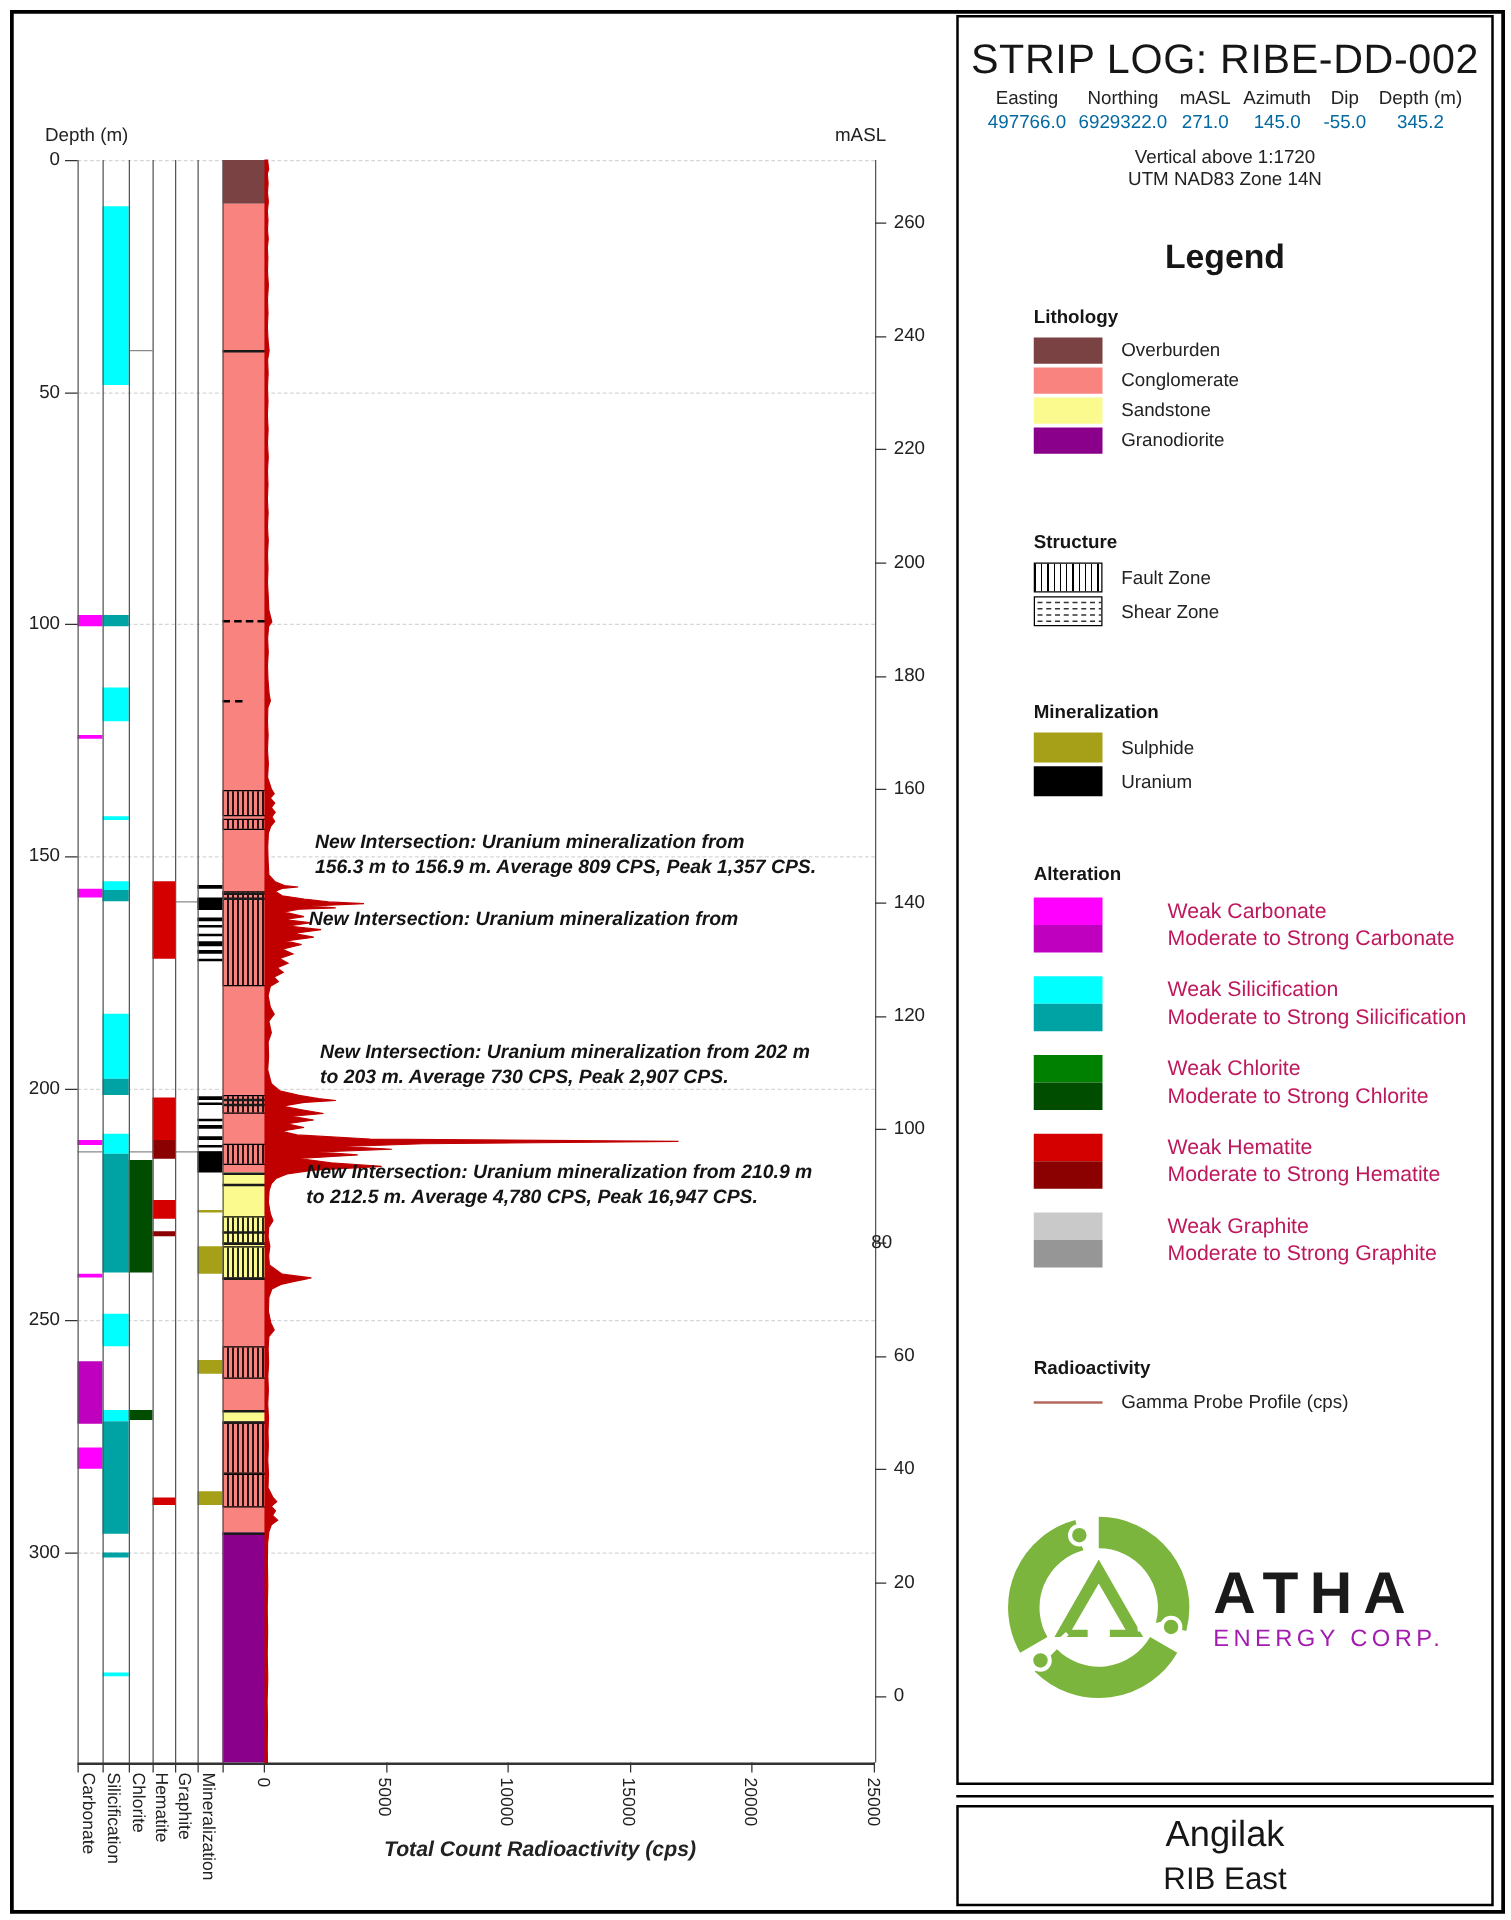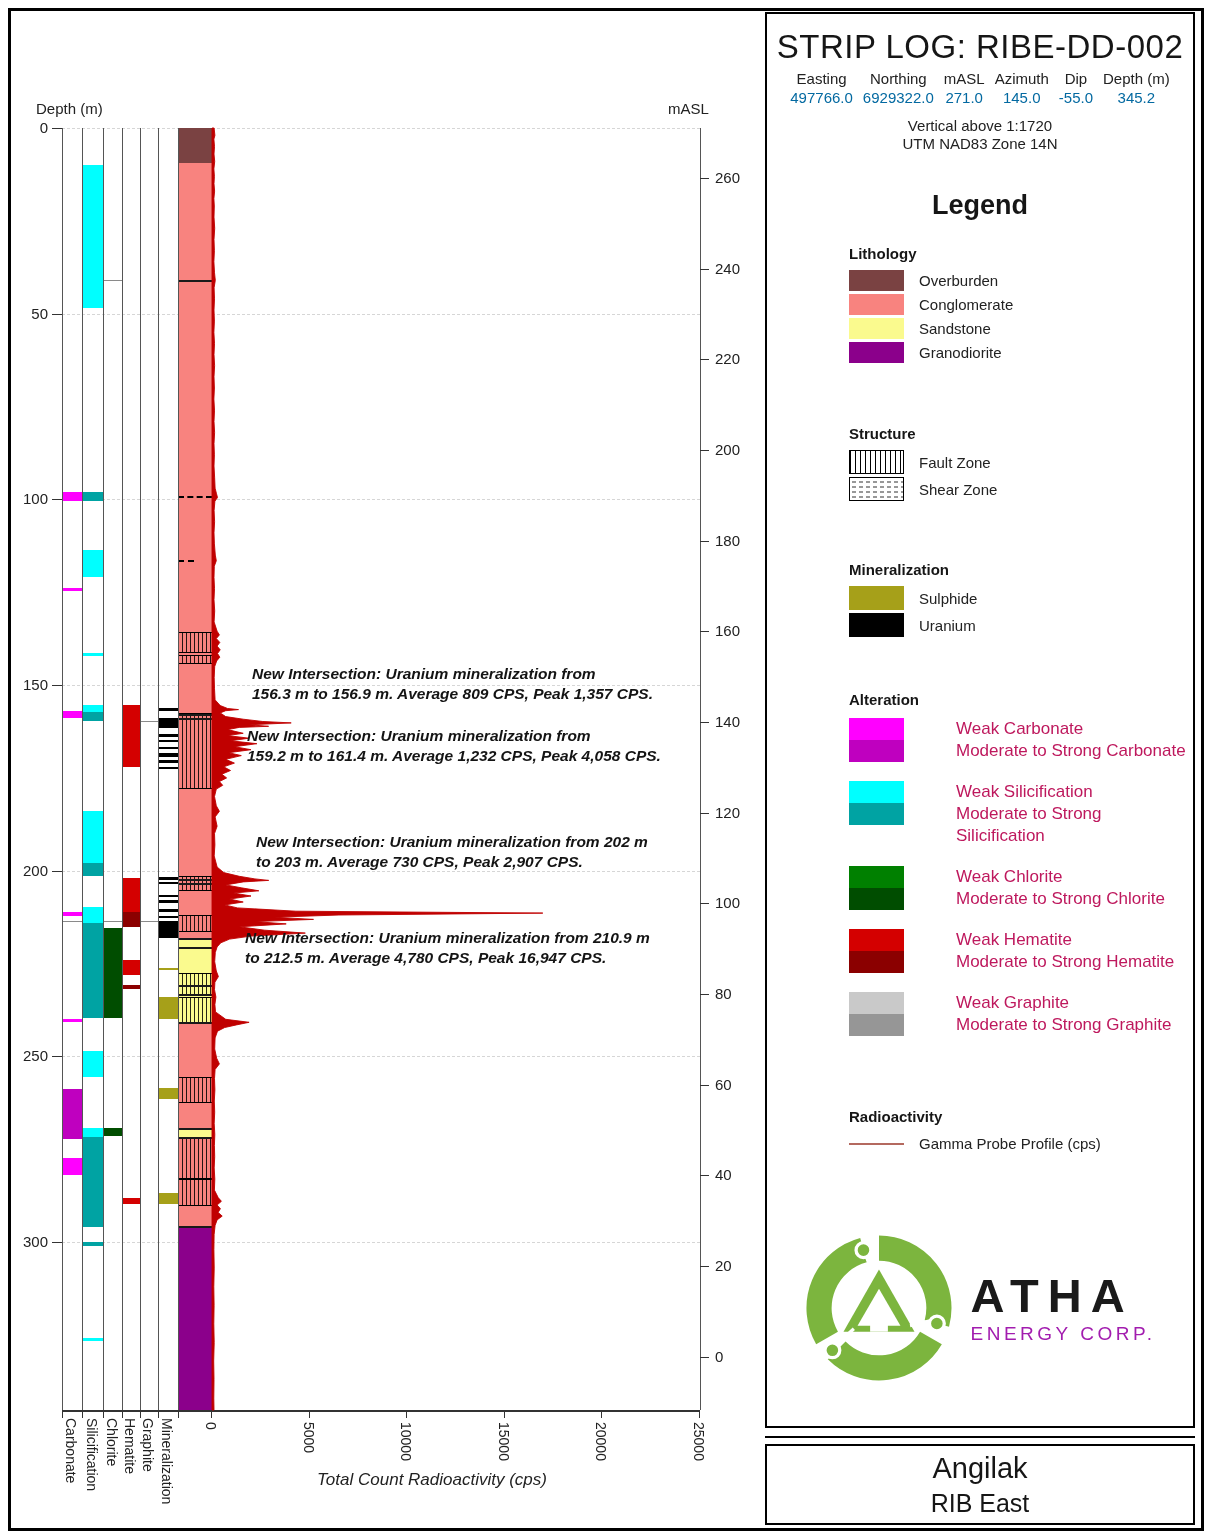--- a/index.html
+++ b/index.html
@@ -30,21 +30,21 @@
   
   #right-panel{position:absolute;left:765px;top:12px;width:430px;height:1416px;
      border:2px solid #000;box-sizing:border-box;background:#fff;}
   #rp-title{margin-top:14px;text-align:center;font-size:33px;letter-spacing:.5px;color:#161616;}
   #rp-meta{margin-top:4px;display:flex;justify-content:center;}
   .meta-cell{text-align:center;font-size:15px;line-height:1.25;padding:0 5px;}
   .meta-label{color:#222;}
   .meta-value{color:#0369a1;}
   #rp-notes{margin-top:9px;text-align:center;font-size:15px;line-height:1.25;color:#222;}
   #legend-title{margin-top:36px;text-align:center;font-size:27px;font-weight:bold;color:#161616;}
-  #legend-sections{padding-left:82px;}
+  #legend-sections{padding-left:60px;}
   .lg-heading{font-size:15px;font-weight:bold;color:#161616;}
   .lg-row{display:flex;align-items:center;margin-bottom:3px;}
   .lg-swatch{width:55px;height:21px;flex:0 0 55px;}
   .lg-label{margin-left:15px;font-size:15px;color:#222;}
   .sw-fault{background:#fff;border:1px solid #000;box-sizing:border-box;
      background-image:repeating-linear-gradient(90deg,#000 0 1px,transparent 1px 5px);}
   .pair-row{display:flex;align-items:stretch;margin-bottom:19px;}
   .pair-swatch{width:55px;flex:0 0 55px;display:flex;flex-direction:column;}
   .pair-swatch div{height:22px;}
   .pair-labels{margin-left:15px;display:flex;flex-direction:column;justify-content:space-around;}
@@ -202,21 +202,21 @@
         <div class="ticklab" style="left: 715px; top: 531.567px;">180</div>
         <div class="tick" style="left: 700px; top: 631.241px; width: 9px; height: 1px;"></div>
         <div class="ticklab" style="left: 715px; top: 622.241px;">160</div>
         <div class="tick" style="left: 700px; top: 721.915px; width: 9px; height: 1px;"></div>
         <div class="ticklab" style="left: 715px; top: 712.915px;">140</div>
         <div class="tick" style="left: 700px; top: 812.589px; width: 9px; height: 1px;"></div>
         <div class="ticklab" style="left: 715px; top: 803.589px;">120</div>
         <div class="tick" style="left: 700px; top: 903.263px; width: 9px; height: 1px;"></div>
         <div class="ticklab" style="left: 715px; top: 894.263px;">100</div>
         <div class="tick" style="left: 700px; top: 993.937px; width: 9px; height: 1px;"></div>
-        <div class="ticklab" style="left: 715px; top: 984.937px;">80</div>
+        <div class="ticklab" style="left: 697px; top: 984.937px;">80</div>
         <div class="tick" style="left: 700px; top: 1084.61px; width: 9px; height: 1px;"></div>
         <div class="ticklab" style="left: 715px; top: 1075.61px;">60</div>
         <div class="tick" style="left: 700px; top: 1175.28px; width: 9px; height: 1px;"></div>
         <div class="ticklab" style="left: 715px; top: 1166.28px;">40</div>
         <div class="tick" style="left: 700px; top: 1265.96px; width: 9px; height: 1px;"></div>
         <div class="ticklab" style="left: 715px; top: 1256.96px;">20</div>
         <div class="tick" style="left: 700px; top: 1356.63px; width: 9px; height: 1px;"></div>
         <div class="ticklab" style="left: 715px; top: 1347.63px;">0</div>
         <div class="tick" style="left: 211px; top: 1410px; width: 1px; height: 8px;"></div>
         <div class="ticklab vtext" style="left: 203px; top: 1422px; font-size: 14px;">0</div>
@@ -240,32 +240,31 @@
     <svg id="gamma-svg" width="757" height="1536">
         <path d="M212,128 L214.1,128.0 L214.9,135.4 L213.9,139.1 L214.5,146.6 L214.0,154.0 L214.7,161.4 L213.9,168.9 L214.4,176.3 L214.0,183.7 L214.6,191.1 L213.9,198.6 L214.3,206.0 L214.0,217.1 L214.7,228.3 L214.0,239.4 L214.4,250.6 L213.9,261.7 L214.5,272.8 L215.3,280.3 L214.1,287.7 L214.5,298.8 L214.0,310.0 L214.4,321.1 L213.9,332.3 L214.5,343.4 L214.0,354.5 L214.6,365.7 L214.0,376.8 L214.4,388.0 L213.9,399.1 L214.5,410.2 L214.0,421.4 L214.6,432.5 L214.0,443.7 L214.4,454.8 L214.0,466.0 L214.6,477.1 L215.1,488.2 L216.5,493.8 L217.5,497.5 L214.9,501.2 L214.1,510.5 L214.6,521.7 L214.0,532.8 L214.4,543.9 L215.3,555.1 L216.3,560.7 L214.3,566.2 L214.0,577.4 L214.5,588.5 L214.0,599.7 L214.7,610.8 L214.1,621.9 L217.1,631.2 L219.4,634.9 L216.3,638.6 L219.8,642.4 L217.1,646.1 L220.2,649.8 L217.5,653.5 L219.8,657.2 L216.7,660.9 L214.7,666.5 L214.2,677.6 L214.5,688.8 L215.1,699.9 L220.2,705.5 L227.6,708.5 L238.5,709.6 L225.7,710.7 L220.2,712.9 L225.7,716.6 L243.2,719.2 L262.8,721.5 L291.2,722.9 L249.1,724.8 L268.6,726.3 L239.3,727.4 L227.6,729.6 L243.2,733.3 L227.6,735.6 L249.1,738.2 L230.5,740.8 L256.9,743.7 L234.4,746.7 L251.0,749.7 L228.6,752.7 L241.3,755.6 L225.7,759.3 L234.4,763.1 L223.7,766.8 L230.5,770.5 L221.8,774.2 L226.6,777.9 L219.4,781.6 L222.7,785.3 L216.3,789.1 L214.5,796.5 L216.3,805.8 L219.4,811.3 L215.1,816.9 L217.1,826.2 L214.5,833.6 L214.9,844.8 L214.2,855.9 L217.1,867.0 L223.7,872.6 L239.3,876.3 L254.9,878.9 L268.7,880.4 L243.2,881.9 L225.7,884.9 L241.3,887.8 L258.8,890.8 L233.5,893.0 L251.0,896.0 L229.6,899.0 L243.2,902.0 L224.7,904.9 L237.4,907.9 L295.9,911.2 L542.8,913.1 L338.9,915.0 L274.5,917.2 L313.5,919.4 L254.9,921.6 L286.2,923.9 L239.3,926.8 L264.7,930.2 L305.3,933.1 L251.0,936.1 L229.6,939.1 L220.8,942.8 L217.1,946.9 L215.3,952.5 L214.7,961.7 L216.3,971.0 L218.4,976.6 L214.9,982.2 L214.5,989.6 L215.9,997.0 L214.9,1004.5 L215.5,1011.9 L225.7,1019.3 L249.1,1022.3 L236.4,1024.9 L224.7,1027.5 L217.5,1031.2 L215.1,1037.9 L214.7,1049.0 L216.7,1058.3 L219.4,1063.9 L215.1,1069.4 L214.5,1078.7 L214.9,1089.9 L214.3,1101.0 L214.7,1112.2 L214.2,1123.3 L214.8,1134.4 L214.4,1145.6 L214.7,1156.7 L214.2,1167.9 L214.8,1179.0 L214.4,1190.1 L218.2,1197.6 L221.4,1201.3 L217.1,1205.0 L220.4,1208.7 L218.1,1212.4 L222.2,1216.1 L217.1,1219.9 L215.1,1225.4 L214.1,1234.7 L213.9,1249.6 L214.2,1268.1 L213.8,1286.7 L214.1,1305.3 L213.8,1323.8 L214.2,1342.4 L213.7,1361.0 L214.0,1379.5 L213.8,1398.1 L214.0,1410.0 L212,1410 Z" fill="#C00000" stroke="#C00000" stroke-width="0.9"></path>
       </svg>
     <div id="annotations">
         <div class="ann" style="left: 252px; top: 664px;">
           <div>New Intersection: Uranium mineralization from</div>
           <div>156.3 m to 156.9 m. Average 809 CPS, Peak 1,357 CPS.</div>
         </div>
         <div class="ann" style="left: 247px; top: 726px;">
           <div>New Intersection: Uranium mineralization from</div>
-          <div>159.2 m to 161.4 m. Average 1,232 CPS, Peak 4,058 CPS.</div>
         </div>
         <div class="ann" style="left: 256px; top: 832px;">
           <div>New Intersection: Uranium mineralization from 202 m</div>
           <div>to 203 m. Average 730 CPS, Peak 2,907 CPS.</div>
         </div>
         <div class="ann" style="left: 245px; top: 928px;">
           <div>New Intersection: Uranium mineralization from 210.9 m</div>
           <div>to 212.5 m. Average 4,780 CPS, Peak 16,947 CPS.</div>
         </div>
       </div>
-    <div class="axis-title" style="left:242px;top:1470px;width:380px;text-align:center;font-weight:normal;font-style:italic;font-size:17px;">Total Count Radioactivity (cps)</div>
+    <div class="axis-title" style="left:242px;top:1470px;width:380px;text-align:center;font-weight:bold;font-style:italic;font-size:17px;">Total Count Radioactivity (cps)</div>
   </div>
 
   <div id="right-panel">
     <div id="rp-title">STRIP LOG: RIBE-DD-002</div>
     <div id="rp-meta">
         <div class="meta-cell">
           <div class="meta-label">Easting</div>
           <div class="meta-value">497766.0</div>
         </div>
         <div class="meta-cell">

